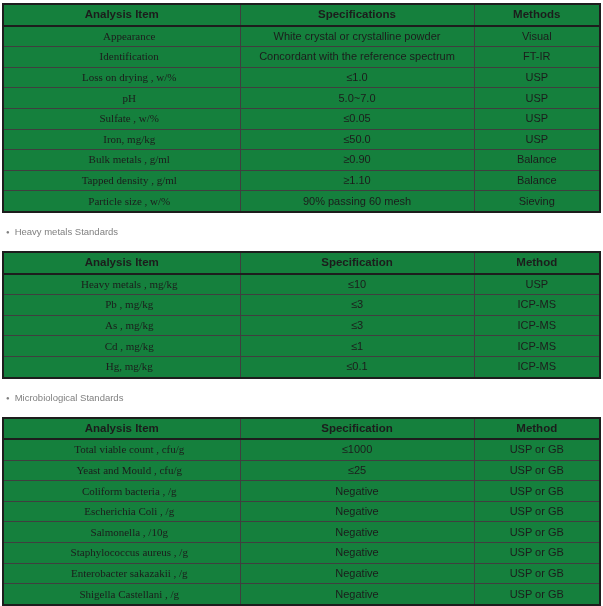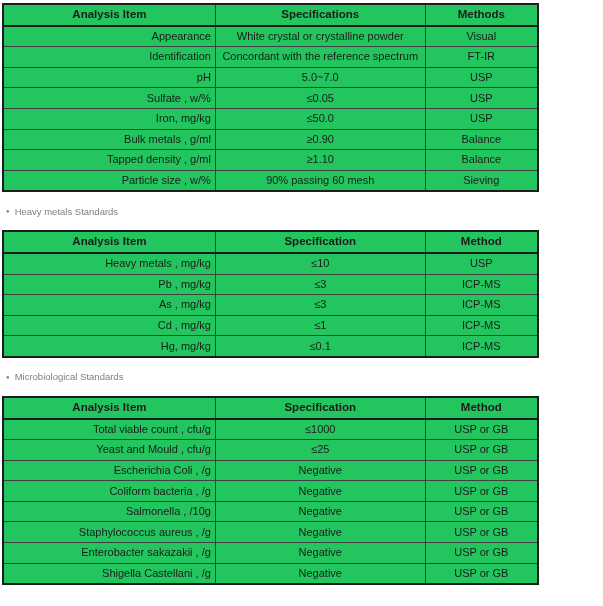--- a/index.html
+++ b/index.html
@@ -13,23 +13,23 @@
     font-family: "Liberation Sans", sans-serif;
     color: #1c1c1c;
     overflow: hidden;
   }
   .doc {
     padding: 3px 2px 2px 2px;
   }
   table.spec-table {
     border-collapse: collapse;
     table-layout: fixed;
-    width: 537px;
+    width: 599px;
     border: 2px solid #1d1d1d;
-    background: #22c55e;
+    background: #15803d;
   }
   col.c1 { width: 39.7%; }
   col.c2 { width: 39.2%; }
   col.c3 { width: 21.1%; }
   .spec-table th,
   .spec-table td {
     border: 1px solid #3f3f3f;
     font-size: 11px;
     line-height: 1;
     height: 19.6px;
@@ -39,22 +39,23 @@
     white-space: nowrap;
     overflow: hidden;
     color: #1c1c1c;
   }
   .spec-table thead th {
     font-weight: bold;
     font-size: 11.5px;
     border-bottom: 2px solid #1d1d1d;
   }
   .spec-table td.col-item {
-    text-align: right;
+    text-align: center;
     padding-left: 19px;
+    font-family: Liberation Serif, serif;
   }
   .section-label {
     height: 38px;
     display: flex;
     align-items: center;
     gap: 5px;
     padding-left: 4px;
     color: #7f7f7f;
     font-size: 9.5px;
   }
@@ -84,20 +85,25 @@
       <tbody>
         <tr>
           <td class="col-item">Appearance</td>
           <td class="col-spec">White crystal or crystalline powder</td>
           <td class="col-method">Visual</td>
         </tr>
         <tr>
           <td class="col-item">Identification</td>
           <td class="col-spec">Concordant with the reference spectrum</td>
           <td class="col-method">FT-IR</td>
+        </tr>
+        <tr>
+          <td class="col-item">Loss on drying , w/%</td>
+          <td class="col-spec">≤1.0</td>
+          <td class="col-method">USP</td>
         </tr>
         <tr>
           <td class="col-item">pH</td>
           <td class="col-spec">5.0~7.0</td>
           <td class="col-method">USP</td>
         </tr>
         <tr>
           <td class="col-item">Sulfate , w/%</td>
           <td class="col-spec">≤0.05</td>
           <td class="col-method">USP</td>
@@ -191,26 +197,26 @@
           <td class="col-item">Total viable count , cfu/g</td>
           <td class="col-spec">≤1000</td>
           <td class="col-method">USP or GB</td>
         </tr>
         <tr>
           <td class="col-item">Yeast and Mould , cfu/g</td>
           <td class="col-spec">≤25</td>
           <td class="col-method">USP or GB</td>
         </tr>
         <tr>
+          <td class="col-item">Coliform bacteria , /g</td>
+          <td class="col-spec">Negative</td>
+          <td class="col-method">USP or GB</td>
+        </tr>
+        <tr>
           <td class="col-item">Escherichia Coli , /g</td>
-          <td class="col-spec">Negative</td>
-          <td class="col-method">USP or GB</td>
-        </tr>
-        <tr>
-          <td class="col-item">Coliform bacteria , /g</td>
           <td class="col-spec">Negative</td>
           <td class="col-method">USP or GB</td>
         </tr>
         <tr>
           <td class="col-item">Salmonella , /10g</td>
           <td class="col-spec">Negative</td>
           <td class="col-method">USP or GB</td>
         </tr>
         <tr>
           <td class="col-item">Staphylococcus aureus , /g</td>

